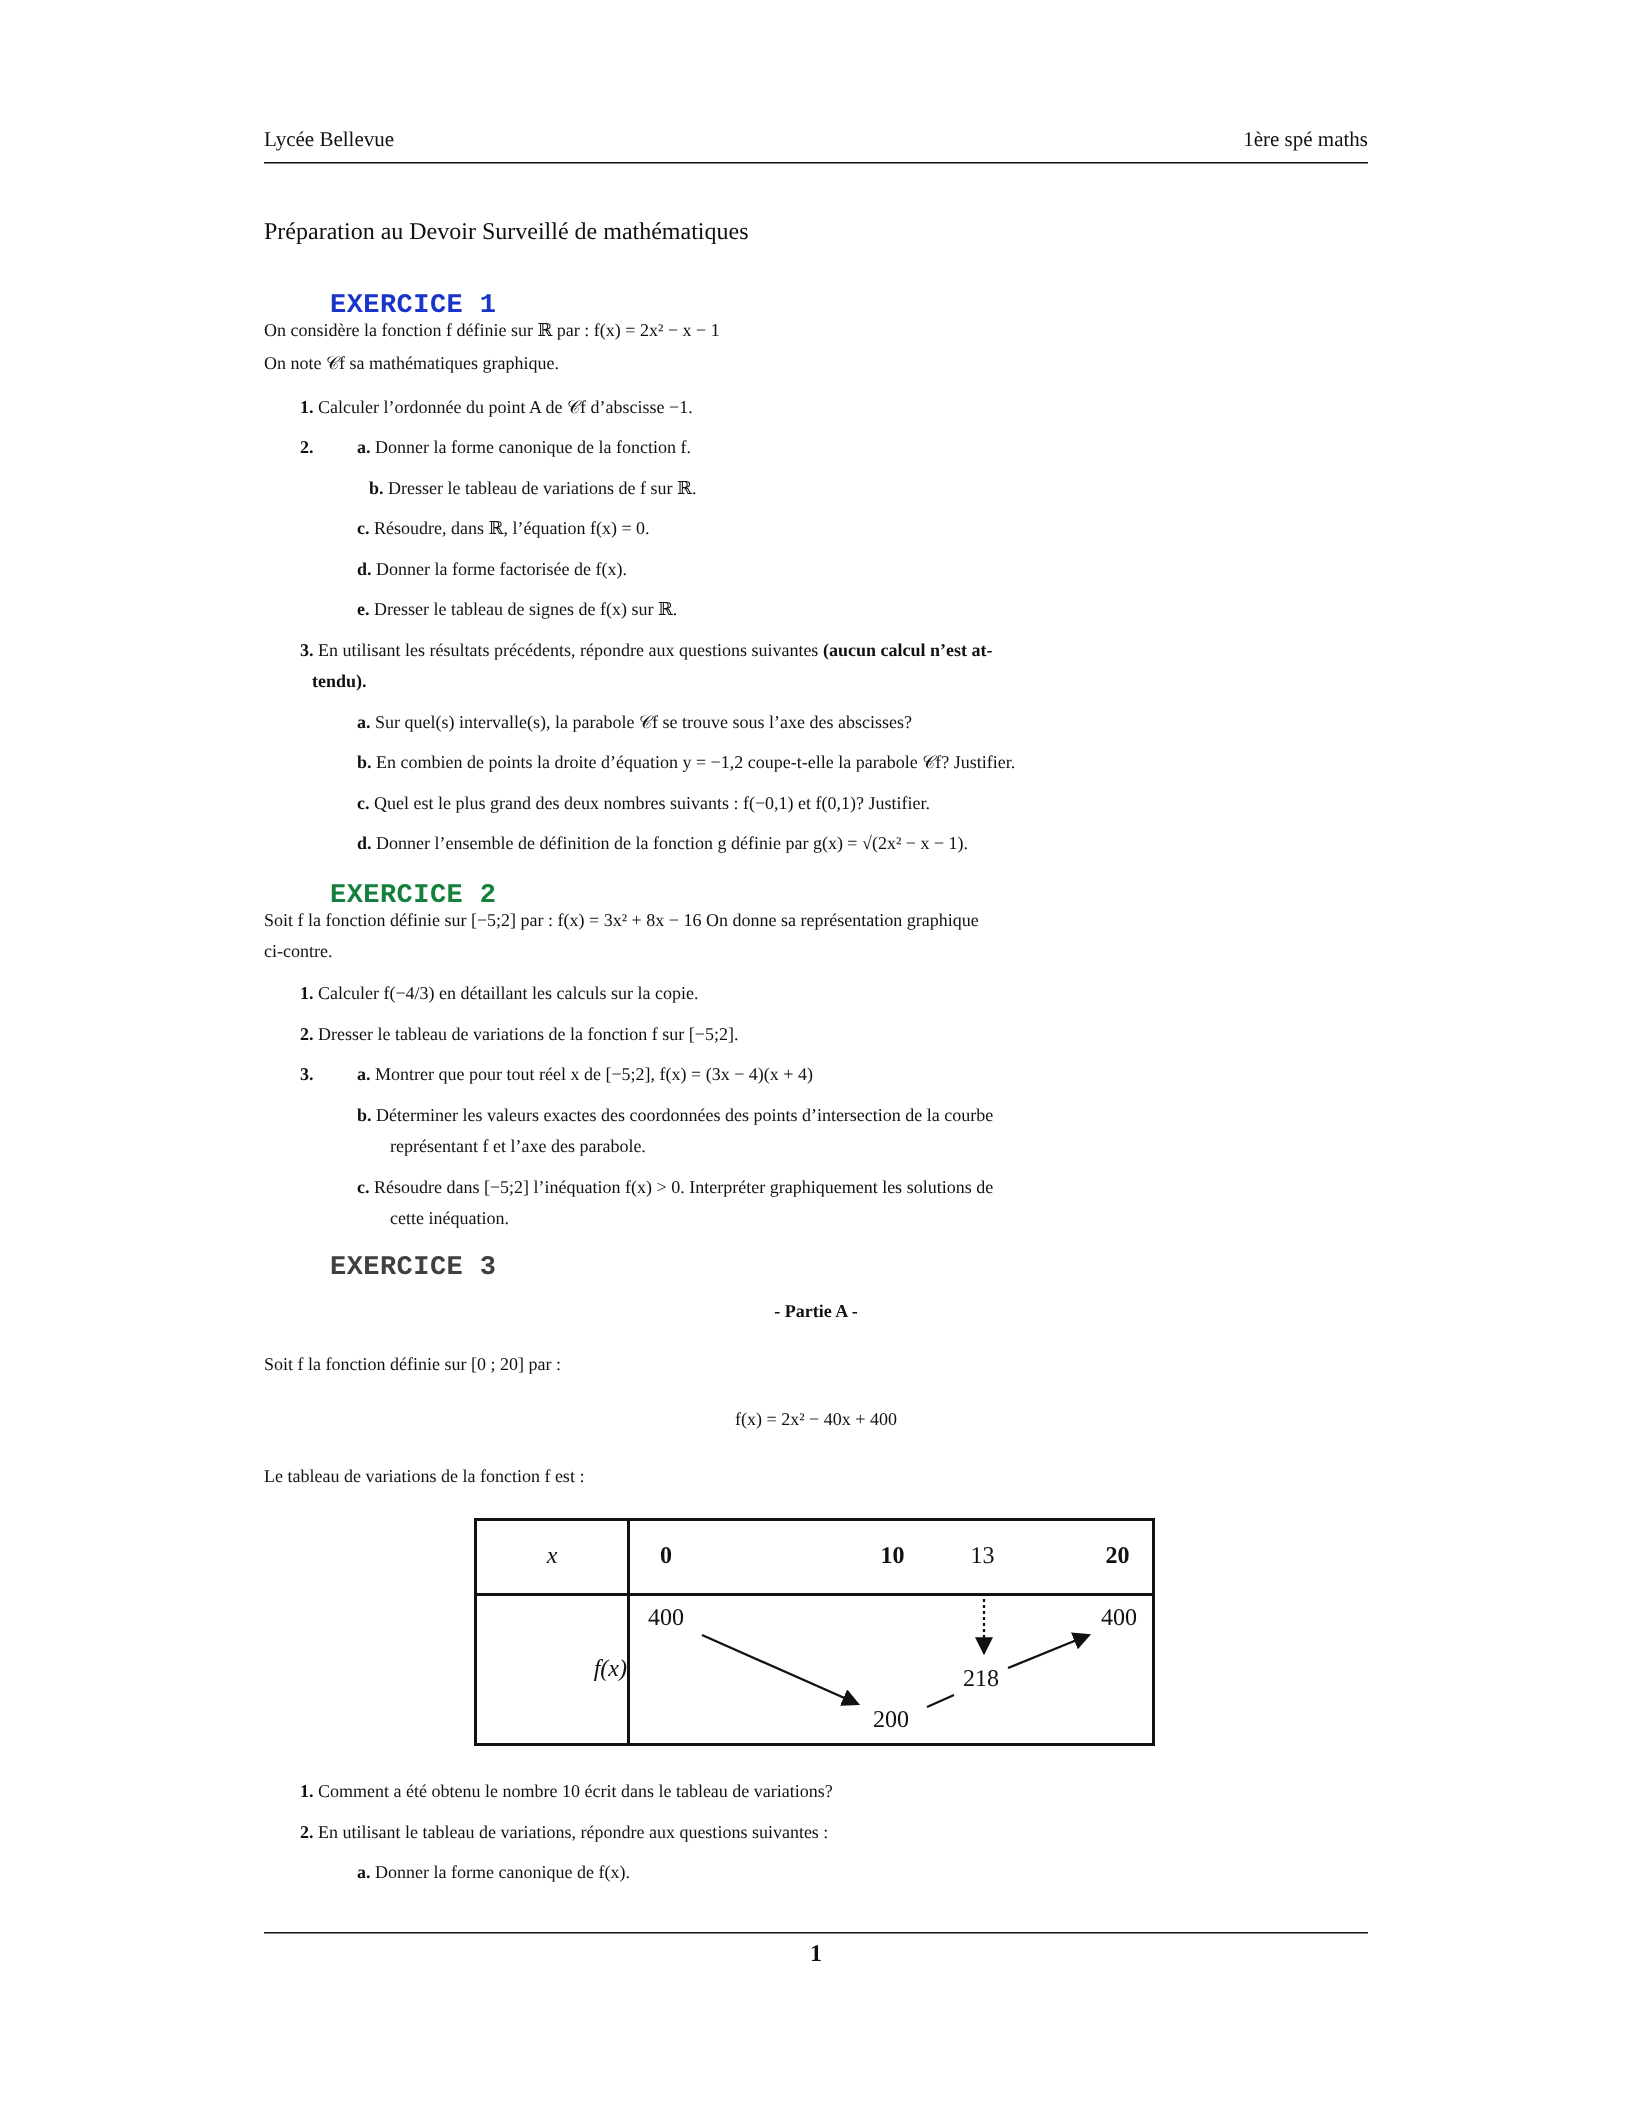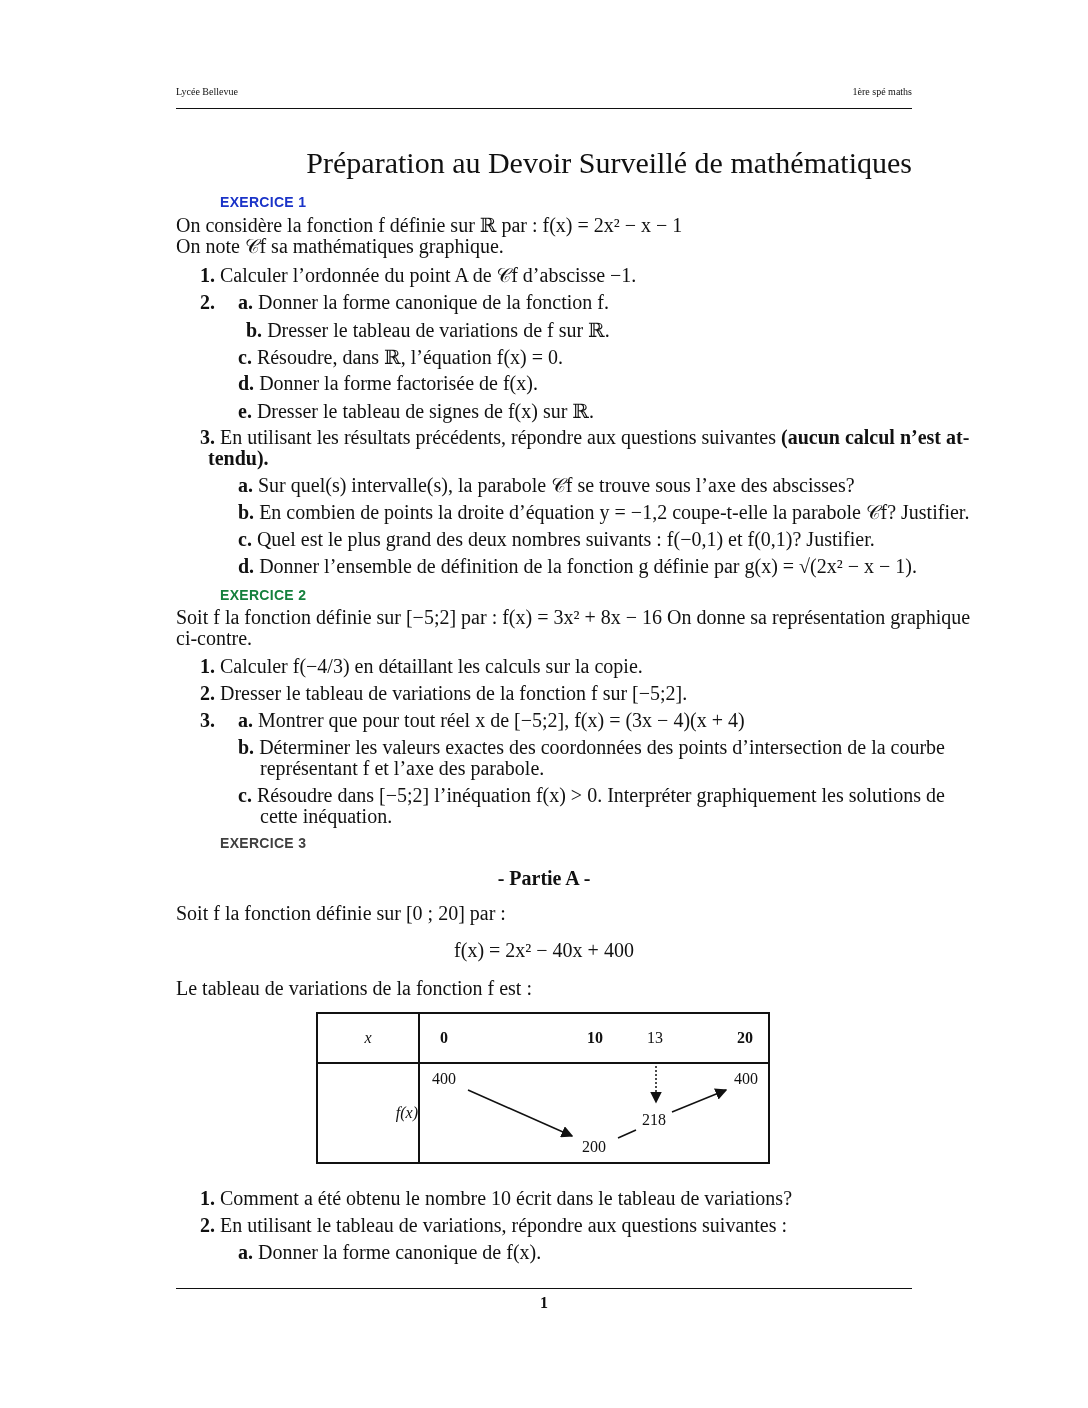--- a/index.html
+++ b/index.html
@@ -1,22 +1,22 @@
 <!DOCTYPE html>
 <html><head>
   <meta charset="utf-8">
   <style>
     html, body { margin: 0; padding: 0; background: #fff; }
     body { width: 1088px; height: 1408px; position: relative; font-family: "Liberation Serif", "DejaVu Serif", serif; color: #111; font-size: 16px; }
     .page { position: absolute; left: 176px; top: 0; width: 736px; }
-    .header { position: absolute; top: 86px; left: 0; width: 736px; display: flex; justify-content: space-between; font-size: 10px; }
+    .header { position: absolute; top: 86px; left: 0; width: 736px; display: flex; justify-content: space-between; font-size: 14px; }
     .header-rule { position: absolute; top: 108px; left: 0; width: 736px; height: 0; border-top: 1.5px solid #111; }
-    .title { position: absolute; top: 146px; left: 0; width: 736px; text-align: right; font-size: 30px; }
-    .ex { color: #1a33c8; font-family: Liberation Sans, sans-serif; font-weight: bold; font-size: 14px; letter-spacing: 0.3px; position: absolute; left: 0; padding-left: 44px; }
-    .line { position: absolute; left: 0; white-space: nowrap; font-size: 20px; }
+    .title { position: absolute; top: 146px; left: 0; width: 736px; text-align: left; font-size: 16px; }
+    .ex { color: #1a33c8; font-family: Liberation Mono, monospace; font-weight: bold; font-size: 18px; letter-spacing: 0.3px; position: absolute; left: 0; padding-left: 44px; }
+    .line { position: absolute; left: 0; white-space: nowrap; font-size: 12px; }
     .num { font-weight: bold; display: inline-block; }
     b { font-weight: bold; }
     .c { text-align: center; width: 736px; }
     table.var { position: absolute; left: 140px; top: 1012px; border-collapse: collapse; width: 454px; }
     table.var td { border: 2px solid #111; padding: 0; }
     .footer-rule { position: absolute; top: 1288px; left: 0; width: 736px; border-top: 1px solid #111; }
     .pagenum { position: absolute; top: 1294px; left: 0; width: 736px; text-align: center; font-weight: bold; }
   </style>
 </head>
 <body>

